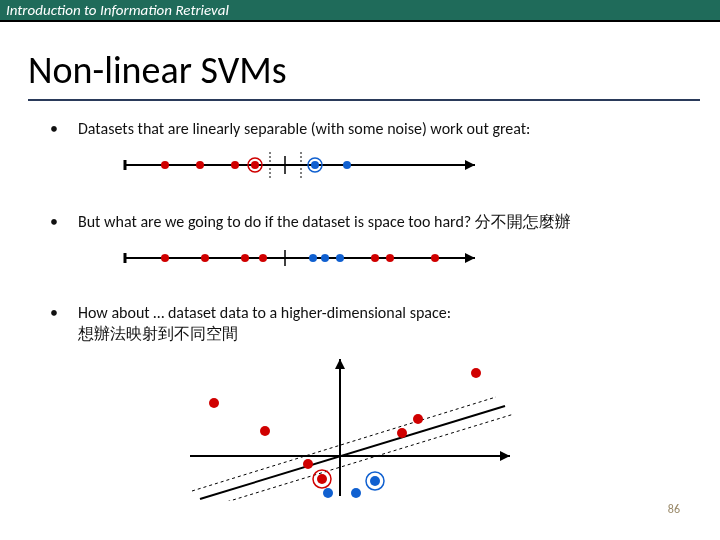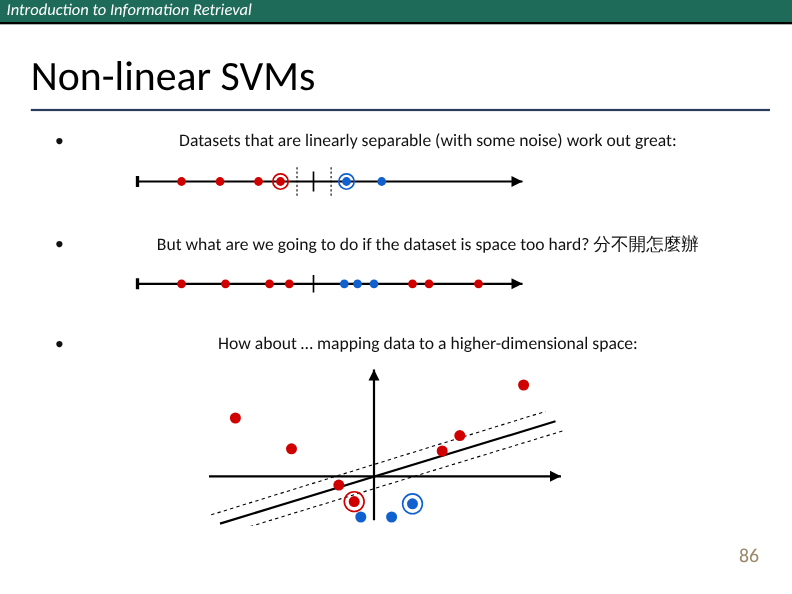--- a/index.html
+++ b/index.html
@@ -44,29 +44,29 @@
     align-items: flex-start;
     margin-bottom: 10px;
     font-size: 16px;
     color: #111;
   }
   .bullet-dot {
     width: 28px;
     flex: 0 0 28px;
     text-align: left;
   }
-  .bullet-text { flex: 1; text-align: center; }
+  .bullet-text { flex: 1; }
   .diagram-wrap {
     margin: 6px 0 30px 65px;
   }
   .page-num {
     position: absolute;
-    right: 30px;
+    right: 40px;
     bottom: 24px;
-    font-size: 18px;
+    font-size: 12px;
     color: #9a8a6a;
   }
   svg { display: block; }
 </style>
 </head>
 <body>
 
 <div class="header-bar">
   <span class="header-text">Introduction to Information Retrieval</span>
 </div>
@@ -120,21 +120,25 @@
       <circle cx="210" cy="15" r="4" fill="#1060d0"></circle>
       <circle cx="225" cy="15" r="4" fill="#1060d0"></circle>
       <circle cx="260" cy="15" r="4" fill="#d00000"></circle>
       <circle cx="275" cy="15" r="4" fill="#d00000"></circle>
       <circle cx="320" cy="15" r="4" fill="#d00000"></circle>
     </svg>
   </div>
 
   <div class="bullet-row" style="margin-bottom:2px;">
     <span class="bullet-dot">•</span>
-    <span class="bullet-text">How about … mapping data to a higher-dimensional space:</span>
+    <span class="bullet-text">How about … dataset data to a higher-dimensional space:</span>
+  </div>
+  <div class="bullet-row" style="margin-bottom:4px;">
+    <span class="bullet-dot"></span>
+    <span class="bullet-text">想辦法映射到不同空間</span>
   </div>
 
   <div class="diagram-wrap" style="margin-left:120px;">
     <svg width="360" height="150" viewBox="0 0 360 150">
 
       <line x1="20" y1="105" x2="340" y2="105" stroke="#000" stroke-width="2"></line>
       <polygon points="340,105 330,100 330,110" fill="#000"></polygon>
       <line x1="170" y1="145" x2="170" y2="8" stroke="#000" stroke-width="2"></line>
       <polygon points="170,8 165,18 175,18" fill="#000"></polygon>
 

